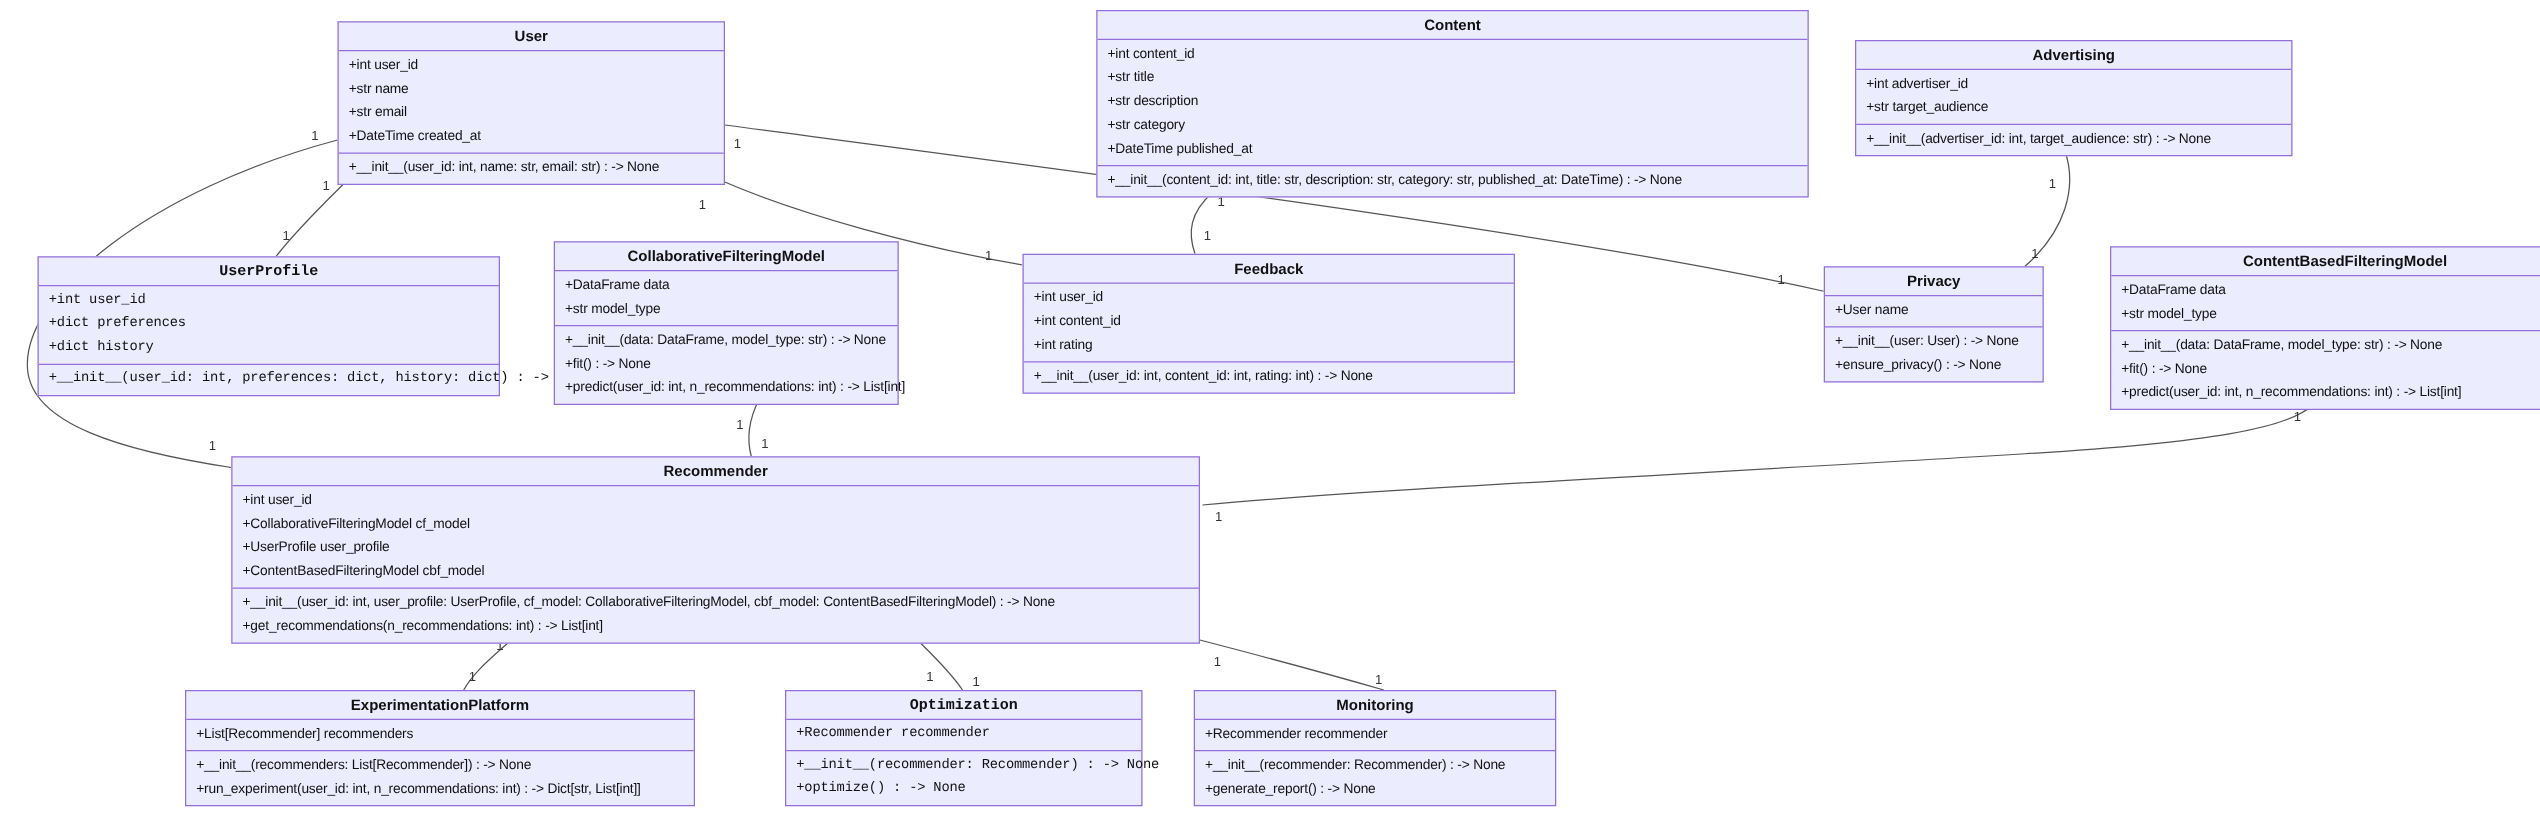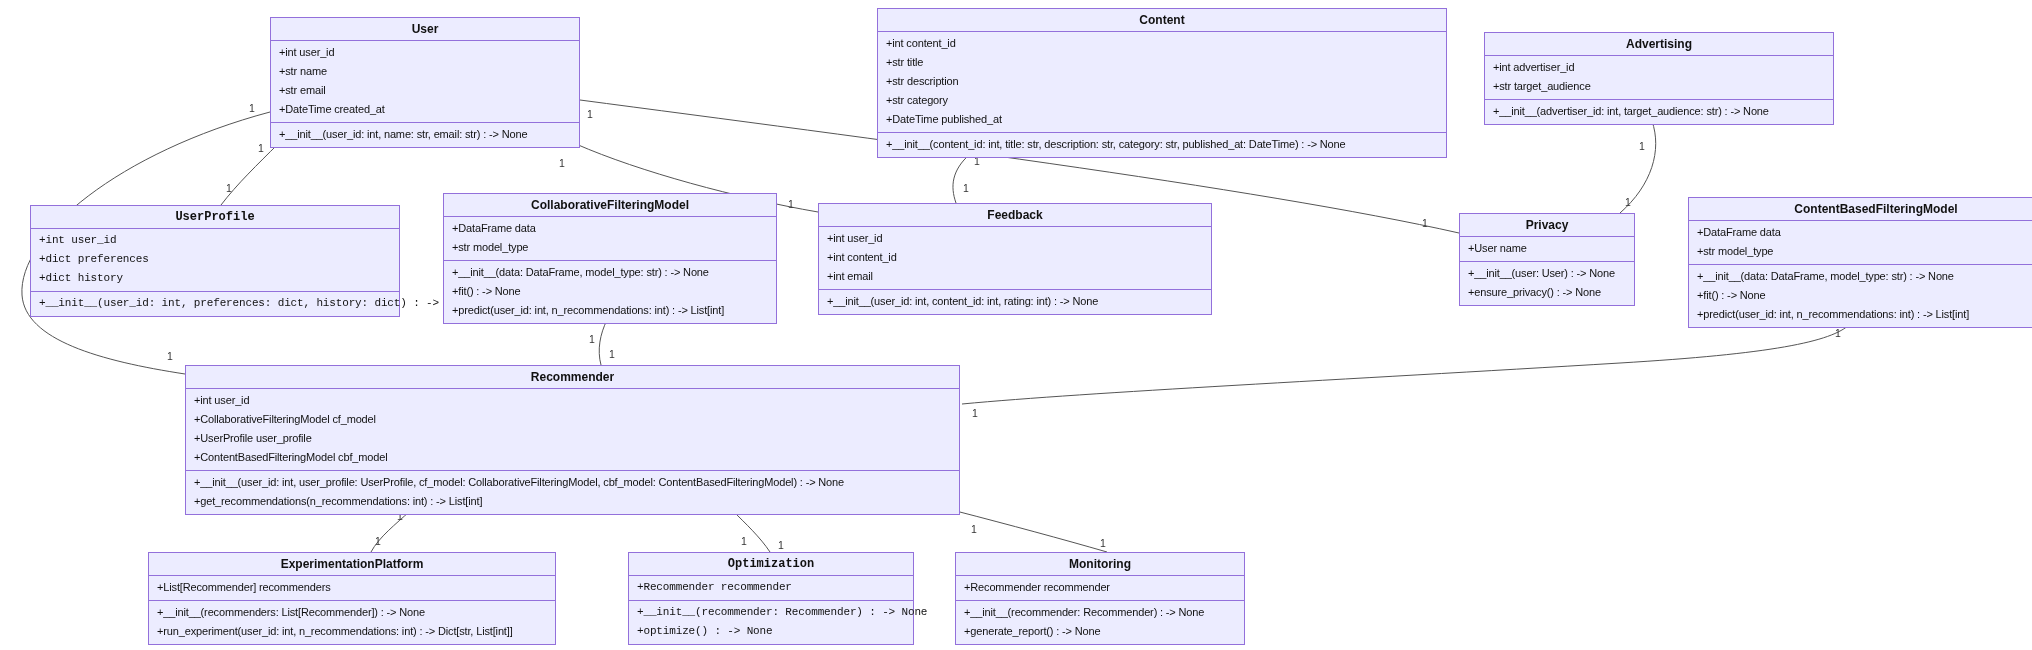--- a/index.html
+++ b/index.html
@@ -118,38 +118,38 @@
         <div class="uml-title">UserProfile</div>
         <div class="uml-section">
           <div class="uml-member">+int user_id</div>
           <div class="uml-member">+dict preferences</div>
           <div class="uml-member">+dict history</div>
         </div>
         <div class="uml-section">
           <div class="uml-member">+__init__(user_id: int, preferences: dict, history: dict) : -&gt; None</div>
         </div>
       </div>
-      <div class="uml-class" style="left: 443px; top: 193px; width: 334px;">
+      <div class="uml-class" style="left: 443px; top: 193px; width: 276px;">
         <div class="uml-title">CollaborativeFilteringModel</div>
         <div class="uml-section">
           <div class="uml-member">+DataFrame data</div>
           <div class="uml-member">+str model_type</div>
         </div>
         <div class="uml-section">
           <div class="uml-member">+__init__(data: DataFrame, model_type: str) : -&gt; None</div>
           <div class="uml-member">+fit() : -&gt; None</div>
           <div class="uml-member">+predict(user_id: int, n_recommendations: int) : -&gt; List[int]</div>
         </div>
       </div>
       <div class="uml-class" style="left: 818px; top: 203px; width: 394px;">
         <div class="uml-title">Feedback</div>
         <div class="uml-section">
           <div class="uml-member">+int user_id</div>
           <div class="uml-member">+int content_id</div>
-          <div class="uml-member">+int email</div>
+          <div class="uml-member">+int rating</div>
         </div>
         <div class="uml-section">
           <div class="uml-member">+__init__(user_id: int, content_id: int, rating: int) : -&gt; None</div>
         </div>
       </div>
       <div class="uml-class" style="left: 1459px; top: 213px; width: 176px;">
         <div class="uml-title">Privacy</div>
         <div class="uml-section">
           <div class="uml-member">+User name</div>
         </div>

